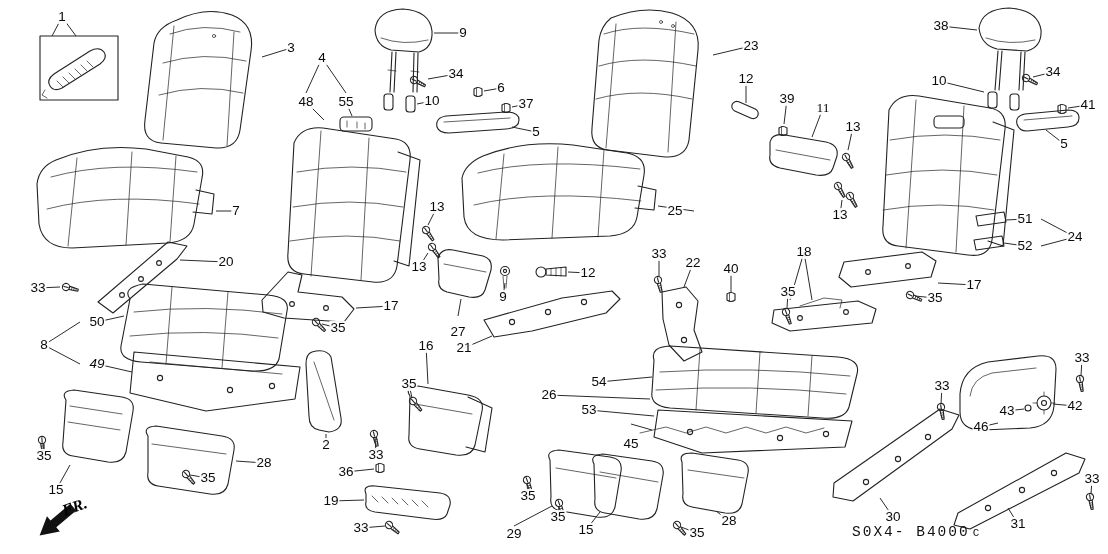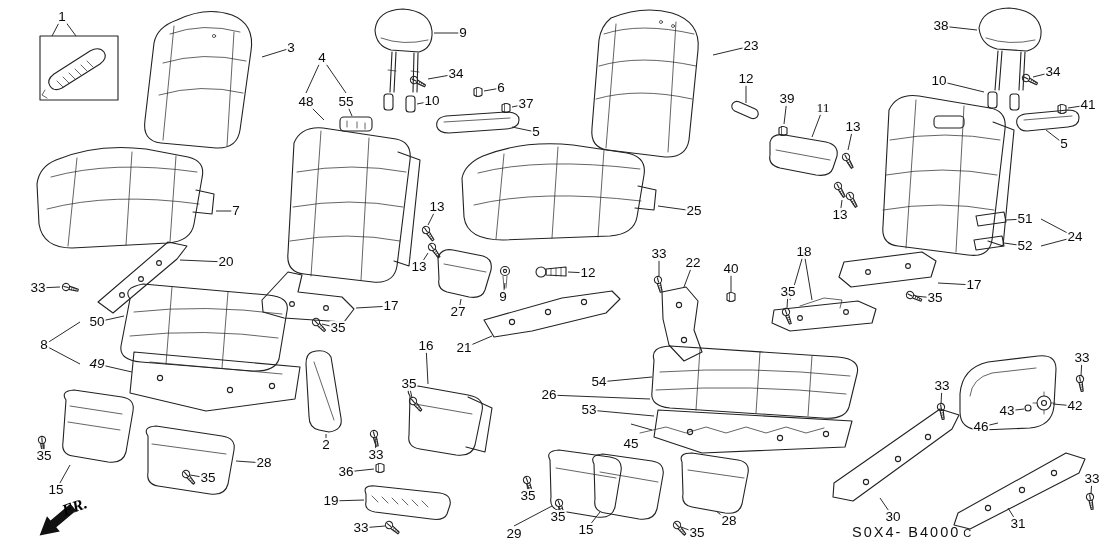--- a/index.html
+++ b/index.html
@@ -17,21 +17,21 @@
   #art .fillb { fill:#111; stroke:none; }
   #leaders line { stroke:#2b2b2b; stroke-width:1; }
   .callout {
     position:absolute; transform:translate(-50%,-50%);
     font-size:13.5px; line-height:1.05; color:#0a0a0a;
     background:rgba(255,255,255,.92); padding:0 1px; z-index:3;
     font-family:"Liberation Sans", sans-serif;
   }
   #diagram-code {
     position:absolute; left:852px; top:524px; z-index:3;
-    font-family:Liberation Sans, sans-serif; font-size:14.5px;
+    font-family:Liberation Mono, monospace; font-size:14.5px;
     letter-spacing:2px; color:#111; white-space:nowrap;
   }
   #diagram-code .suffix { font-size:11px; letter-spacing:0; margin-left:3px; }
   #fr-label {
     position:absolute; left:62px; top:498px; z-index:3;
     font-family:"Liberation Serif", serif; font-style:italic; font-weight:bold;
     font-size:16px; color:#000; transform:rotate(-20deg);
   }
 </style>
 </head>
@@ -451,26 +451,26 @@
       <span class="callout" style="left: 939px; top: 81px;">10</span>
       <span class="callout" style="left: 1053px; top: 72px;">34</span>
       <span class="callout" style="left: 1088px; top: 105px;">41</span>
       <span class="callout" style="left: 1064px; top: 144px;">5</span>
       <span class="callout" style="left: 236px; top: 211px;">7</span>
       <span class="callout" style="left: 226px; top: 262px;">20</span>
       <span class="callout" style="left: 38px; top: 288px;">33</span>
       <span class="callout" style="left: 44px; top: 345px;">8</span>
       <span class="callout" style="left: 97px; top: 322px;">50</span>
       <span class="callout" style="left: 97px; top: 364px; font-style: italic;">49</span>
-      <span class="callout" style="left: 694px; top: 211px;">25</span>
+      <span class="callout" style="left: 675px; top: 211px;">25</span>
       <span class="callout" style="left: 437px; top: 207px;">13</span>
       <span class="callout" style="left: 419px; top: 267px;">13</span>
       <span class="callout" style="left: 588px; top: 273px;">12</span>
       <span class="callout" style="left: 503px; top: 297px;">9</span>
-      <span class="callout" style="left: 458px; top: 312px;">27</span>
+      <span class="callout" style="left: 458px; top: 332px;">27</span>
       <span class="callout" style="left: 391px; top: 306px;">17</span>
       <span class="callout" style="left: 338px; top: 328px;">35</span>
       <span class="callout" style="left: 426px; top: 346px;">16</span>
       <span class="callout" style="left: 464px; top: 348px;">21</span>
       <span class="callout" style="left: 659px; top: 254px;">33</span>
       <span class="callout" style="left: 693px; top: 263px;">22</span>
       <span class="callout" style="left: 731px; top: 269px;">40</span>
       <span class="callout" style="left: 788px; top: 292px;">35</span>
       <span class="callout" style="left: 804px; top: 252px;">18</span>
       <span class="callout" style="left: 1025px; top: 219px;">51</span>

